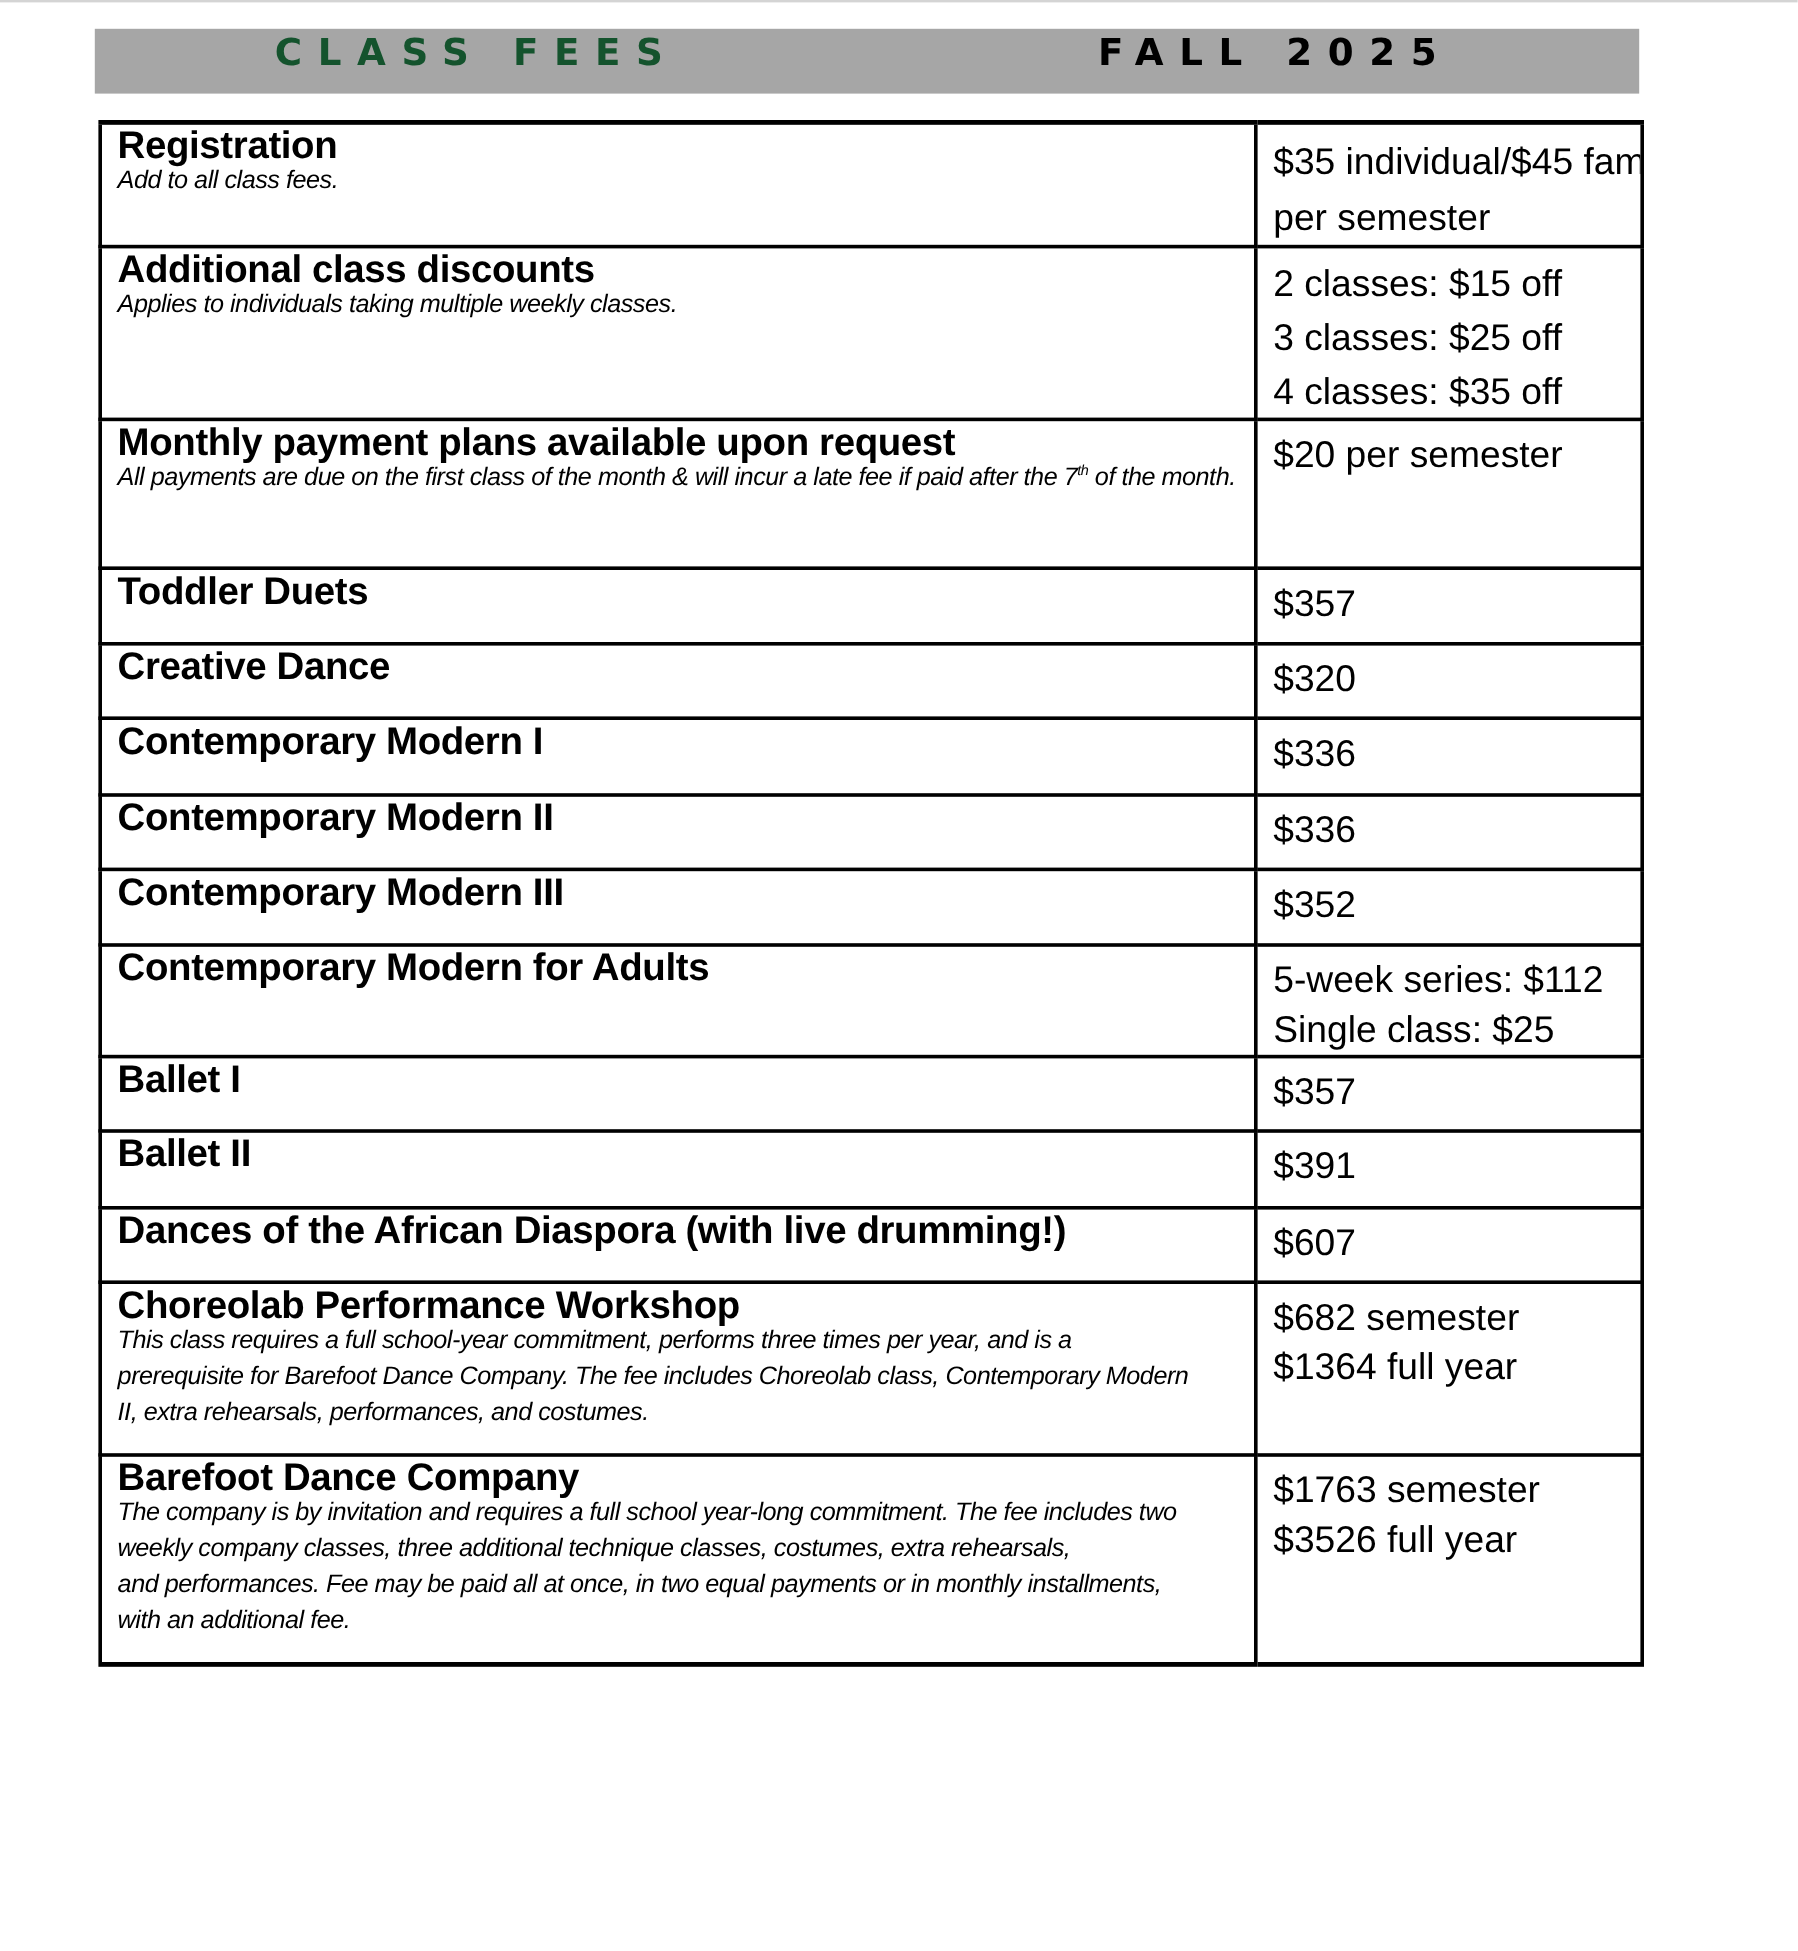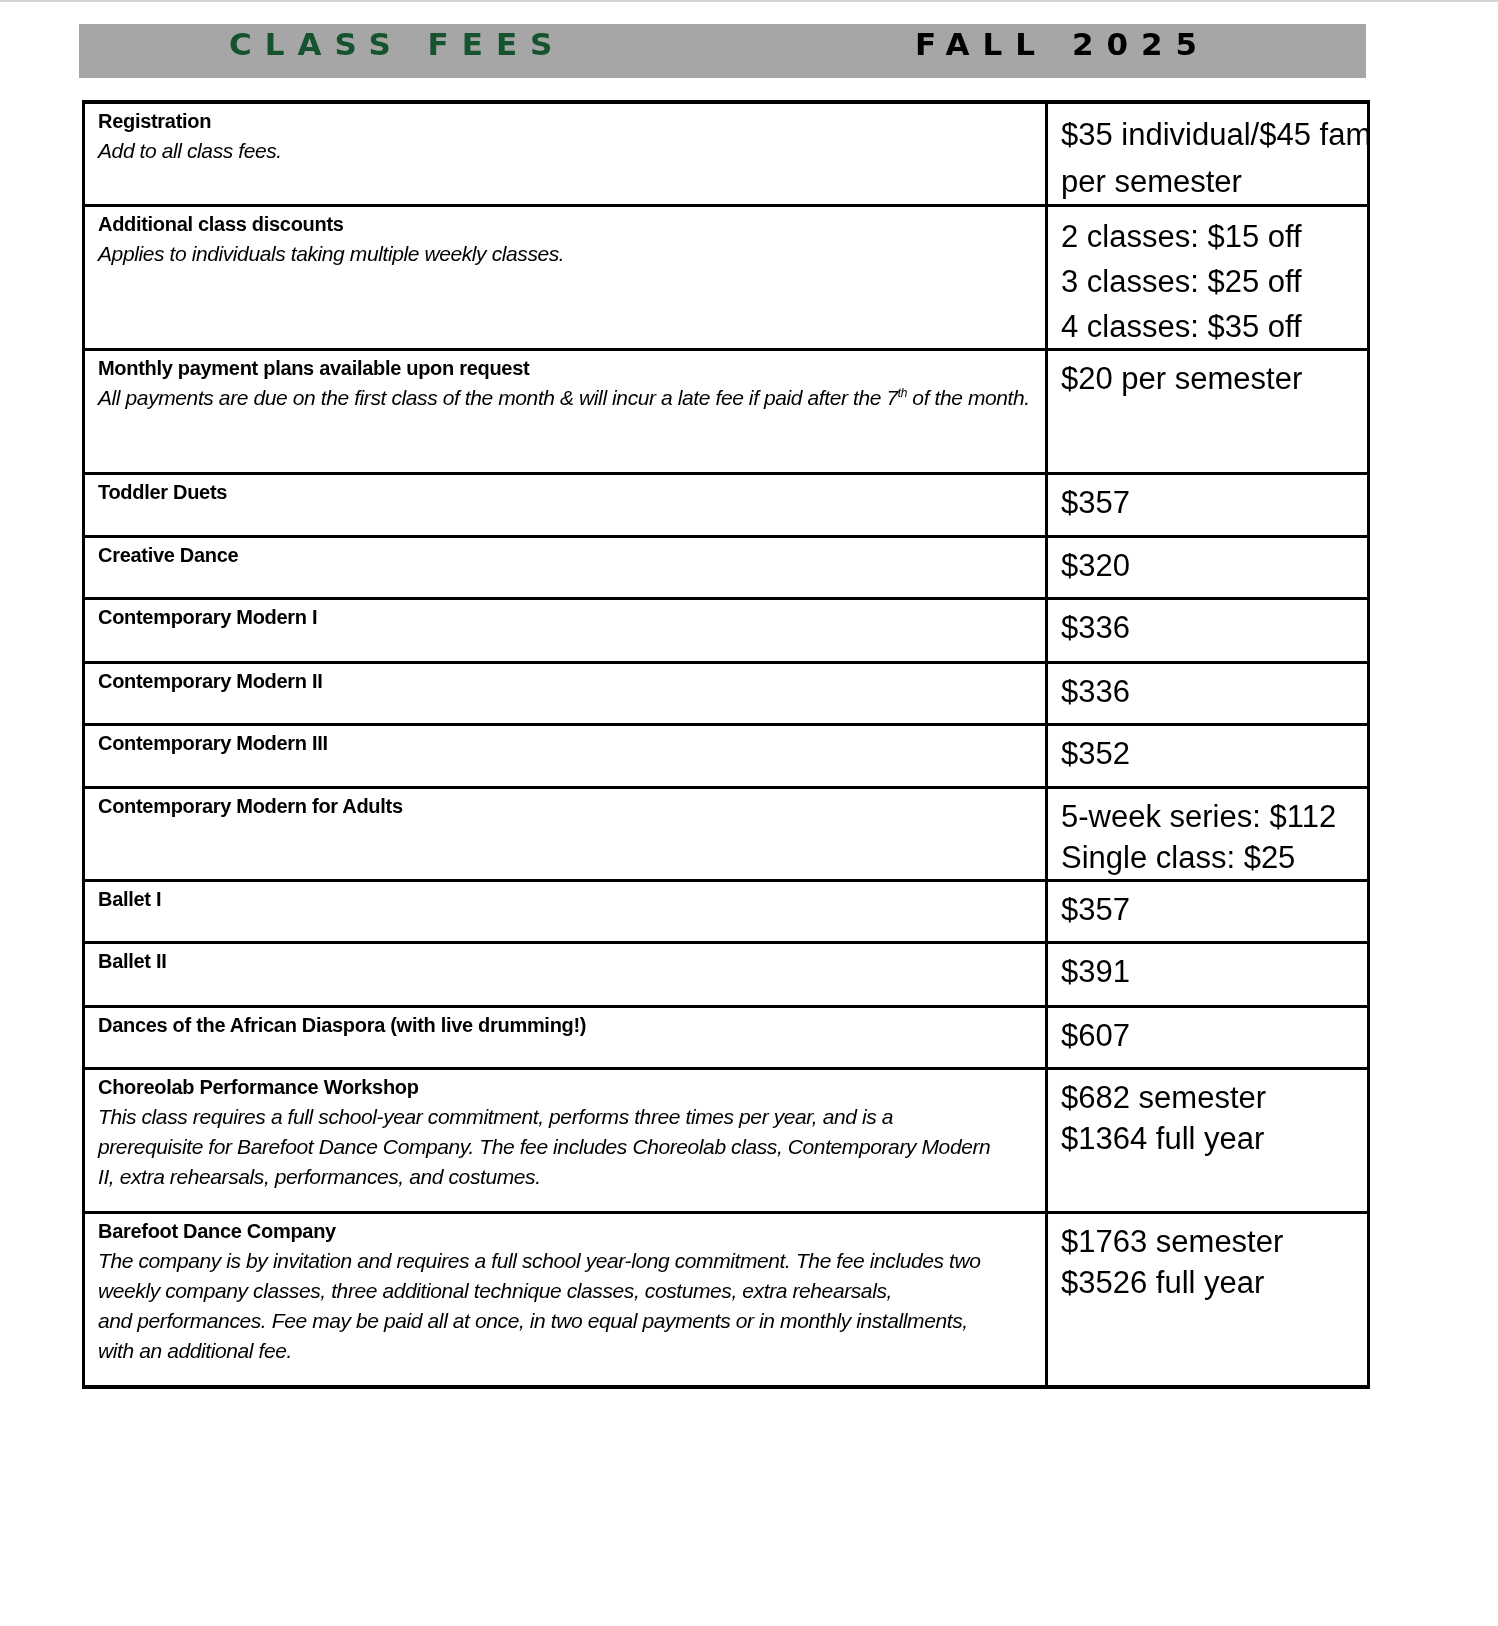--- a/index.html
+++ b/index.html
@@ -55,21 +55,21 @@
     line-height: 30px;
     overflow: hidden;
   }
   table.fees tr:first-child td { border-top-width: 4px; }
   table.fees tr:last-child td { border-bottom-width: 4px; }
   td.col-name { width: 935px; }
   td.col-fee { width: 294px; }
 
   .row-name {
     font-weight: bold;
-    font-size: 20px;
+    font-size: 32px;
     letter-spacing: -0.3px;
     display: block;
     white-space: nowrap;
   }
   .row-desc {
     font-style: italic;
     font-size: 21px;
     letter-spacing: -0.4px;
     display: block;
   }

